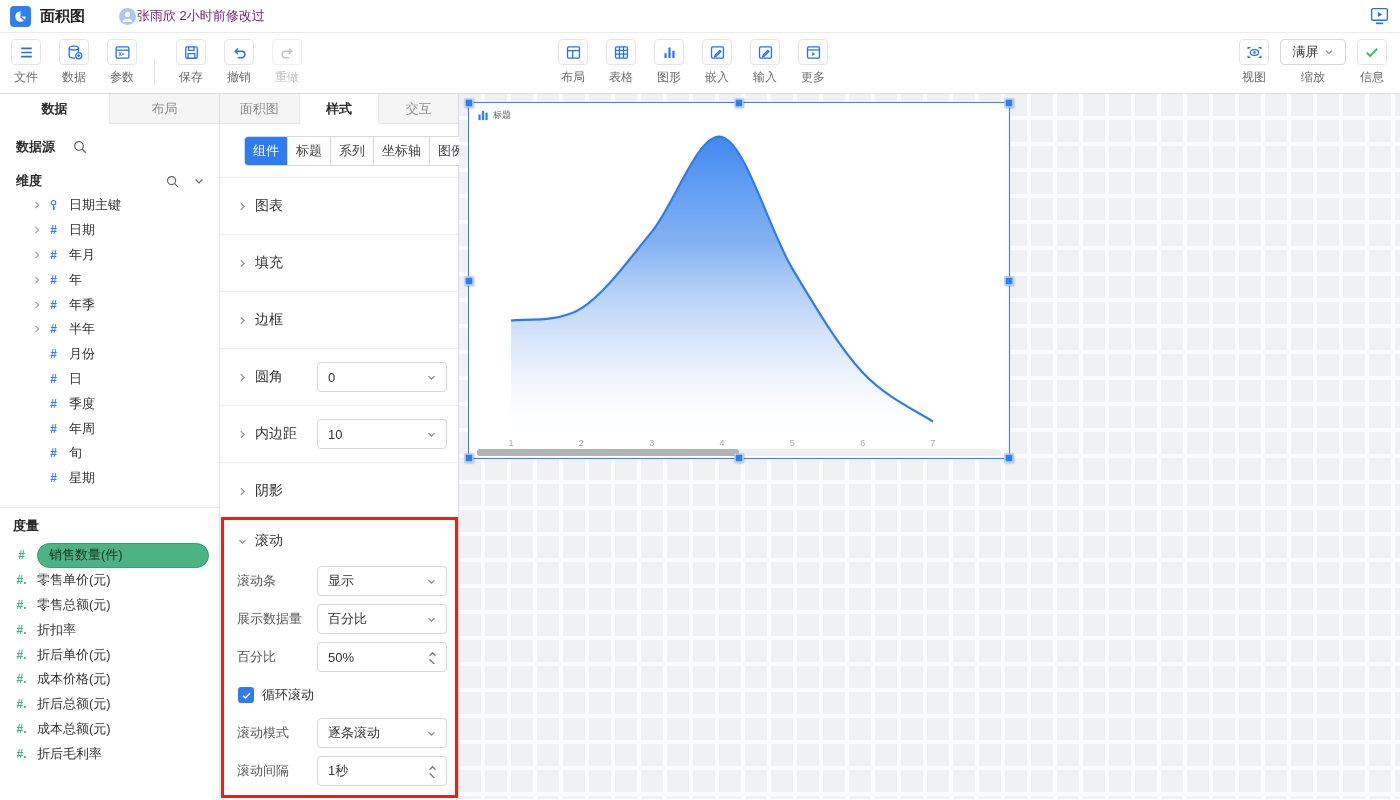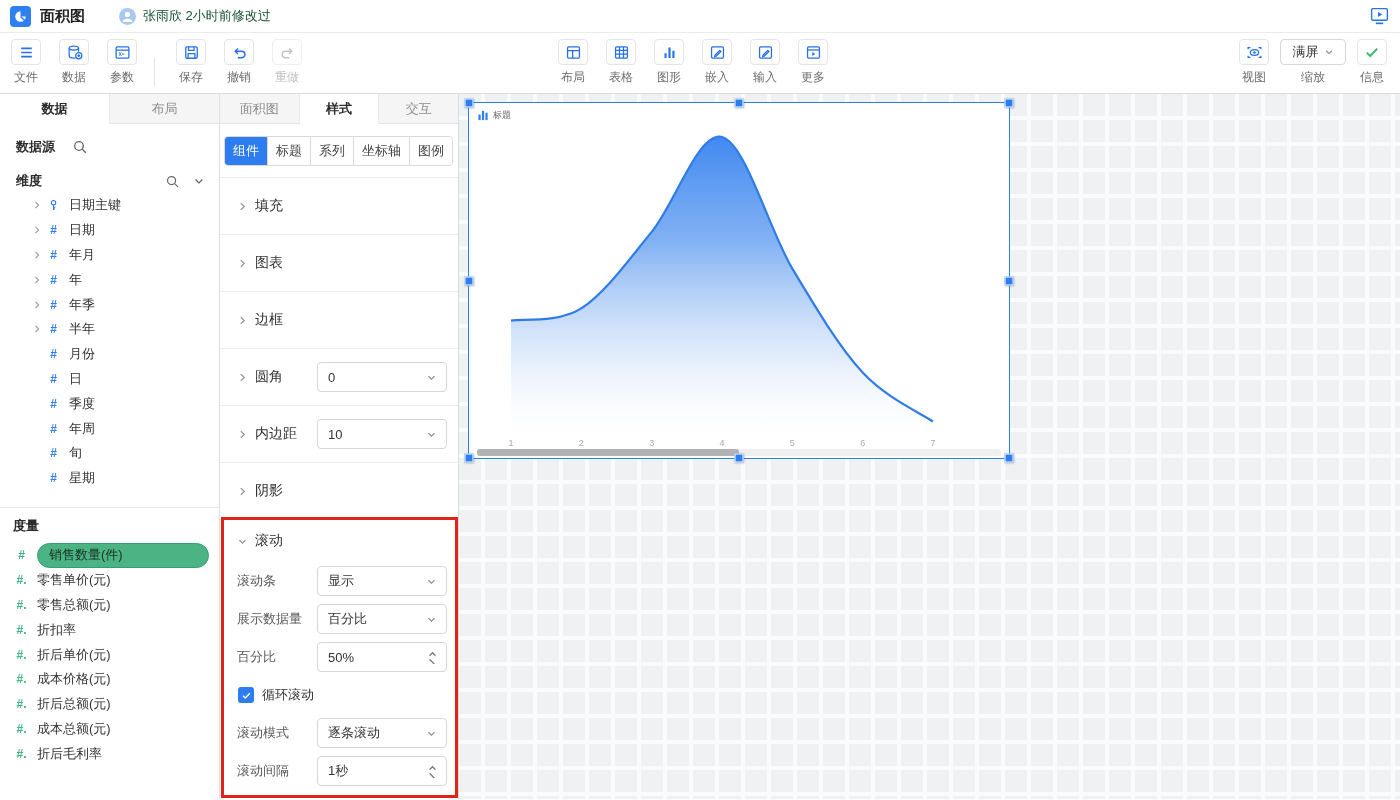--- a/index.html
+++ b/index.html
@@ -5,21 +5,21 @@
   * { margin:0; padding:0; box-sizing:border-box; }
   html,body { width:1400px; height:800px; overflow:hidden; background:#fff;
     font-family:"Liberation Sans","DejaVu Sans",sans-serif; }
   #app { position:relative; width:1400px; height:800px; }
 
   
   #topbar { height:33px; border-bottom:1px solid #ebebeb; display:flex; align-items:center; padding:0 10px; }
   #logo { width:21px; height:21px; border-radius:4px; background:#2e7ff0; display:flex; align-items:center; justify-content:center; margin-right:9px; }
   #doc-title { font-size:15px; font-weight:bold; color:#222; }
   #avatar { width:17px; height:17px; border-radius:50%; background:#a8c8ef; margin-left:34px; overflow:hidden; flex:none; }
-  #modified { font-size:13px; color:#14532d; margin-left:7px; }
+  #modified { font-size:13px; color:#701a75; margin-left:1px; }
   #preview-btn { margin-left:auto; color:#2472e8; cursor:pointer; display:flex; align-items:center; }
 
   
   #toolbar { height:61px; border-bottom:1px solid #dcdcdc; position:relative; padding-top:6px; }
   .tb-group { display:flex; align-items:flex-end; }
   #tb-left { position:absolute; left:2px; top:6px; }
   #tb-insert { position:absolute; left:549px; top:6px; }
   #tb-right { position:absolute; right:4px; top:6px; align-items:flex-start; display:flex; }
   .tb-btn { width:48px; display:flex; flex-direction:column; align-items:center; cursor:pointer; }
   .tb-chip { width:30px; height:26px; border:1px solid #e4e5e7; border-radius:4px; background:#fff;
@@ -59,21 +59,21 @@
   .dim-row .lbl, .mea-row .lbl { margin-left:7px; }
   #measure-sec { border-top:1px solid #e6e6e8; margin-top:8px; padding-top:9px; }
   #mea-head { padding-left:13px;font-family:Liberation Mono, monospace; }
   #mea-list { margin-top:8px; }
   .mea-row { height:24.8px; display:flex; align-items:center; font-size:13px; color:#333; cursor:pointer; padding-left:13px; }
   .mea-pill { flex:1; margin:0 10px 0 7px; height:25px; border-radius:13px; background:#4cb385;
     border:1px solid #2fa273; display:flex; align-items:center; padding-left:11px; color:#15331f; }
 
   
   #style-panel { width:239px; border-right:1px solid #dcdcdc; background:#fff; display:flex; flex-direction:column; position:relative; }
-  #subtabs { display:inline-flex; margin:12px 4px 11px; border:1px solid #d9d9db; border-radius:4px;
+  #subtabs { display:inline-flex; margin:12px 24px 11px; border:1px solid #d9d9db; border-radius:4px;
     overflow:hidden; align-self:flex-start; }
   .subtab { height:28px; display:flex; align-items:center; padding:0 8px; font-size:13px; color:#444;
     background:#fff; border-right:1px solid #d9d9db; cursor:pointer; white-space:nowrap; }
   .subtab:last-child { border-right:none;font-family:Liberation Serif, serif; }
   .subtab.active { background:#2d7cf0; color:#fff; }
   .acc-row { height:57px; border-top:1px solid #ededee; display:flex; align-items:center; padding-left:17px; position:relative; cursor:pointer; }
   .acc-label { font-size:14px; color:#333; margin-left:7px; }
   .ctl { position:absolute; left:97px; width:130px; }
   .select { height:30px; border:1px solid #d6d6d8; border-radius:4px; background:#fff; display:flex;
     align-items:center; justify-content:space-between; padding:0 9px 0 10px; font-size:13px; color:#333; cursor:pointer; }
@@ -482,27 +482,27 @@
           <div class="subtab">标题</div>
           <div class="subtab">系列</div>
           <div class="subtab">坐标轴</div>
           <div class="subtab">图例</div>
         </div>
       <div id="accordions">
           <div class="acc-row">
             <svg width="11" height="11" viewBox="0 0 16 16" fill="none" stroke="#8f8f8f" stroke-width="1.7">
               <path d="M5.5 3l5 5-5 5"></path>
             </svg>
-            <span class="acc-label">填充</span>
+            <span class="acc-label">图表</span>
           </div>
           <div class="acc-row">
             <svg width="11" height="11" viewBox="0 0 16 16" fill="none" stroke="#8f8f8f" stroke-width="1.7">
               <path d="M5.5 3l5 5-5 5"></path>
             </svg>
-            <span class="acc-label">图表</span>
+            <span class="acc-label">填充</span>
           </div>
           <div class="acc-row">
             <svg width="11" height="11" viewBox="0 0 16 16" fill="none" stroke="#8f8f8f" stroke-width="1.7">
               <path d="M5.5 3l5 5-5 5"></path>
             </svg>
             <span class="acc-label">边框</span>
           </div>
           <div class="acc-row">
             <svg width="11" height="11" viewBox="0 0 16 16" fill="none" stroke="#8f8f8f" stroke-width="1.7">
               <path d="M5.5 3l5 5-5 5"></path>

